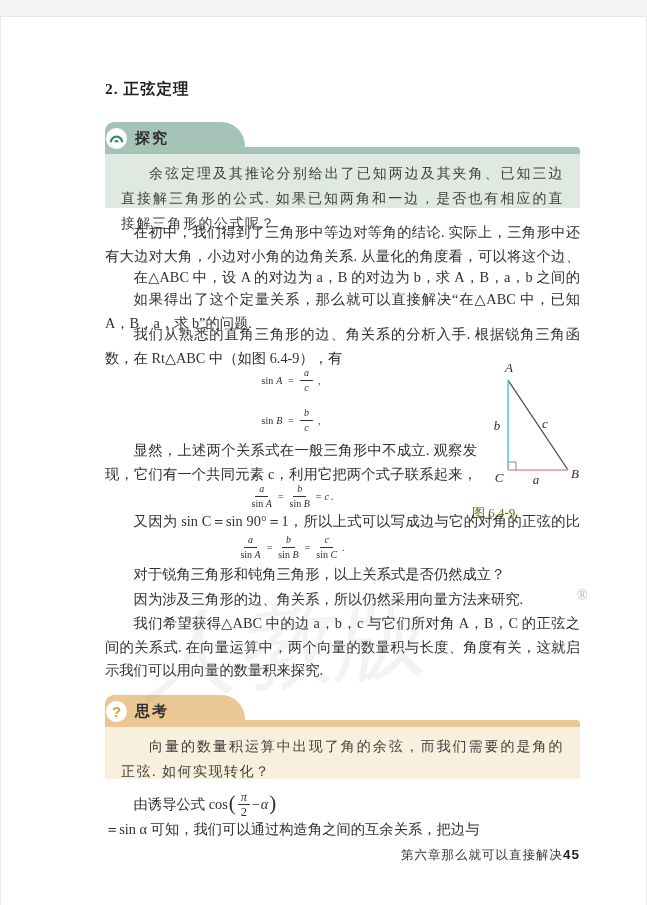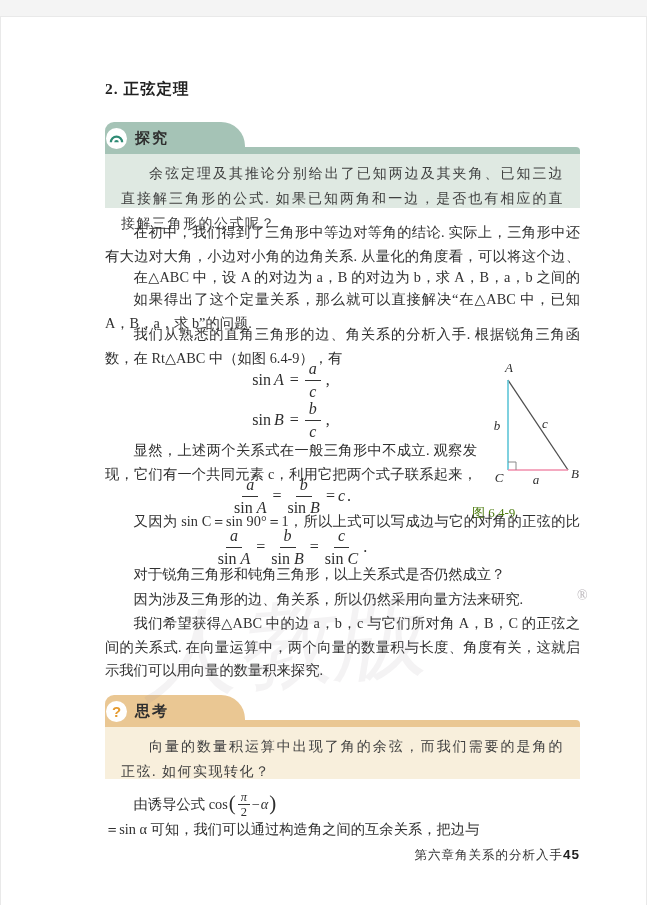--- a/index.html
+++ b/index.html
@@ -38,21 +38,21 @@
     font-size:14.3px;line-height:23.5px;text-indent:2em;
     text-align:justify;color:#303030;overflow:hidden;
   }
   .para.narrow{width:372px;}
   .h2l{height:48px;} .h1l{height:24px;} .h3l{height:72px;}
   .vit{font-style:italic;}
   
   .formula-row{
     position:absolute;left:105px;width:372px;height:38px;
     display:flex;align-items:center;justify-content:center;
-    font-size:16px;color:#2e2e2e;
+    font-size:10px;color:#2e2e2e;
   }
   .formula-row .sp{margin:0 3px;}
   .frac{display:inline-flex;flex-direction:column;align-items:center;line-height:1.2;margin:0 3px;}
   .frac .top{padding:0 4px 1px 4px;border-bottom:1px solid #333;}
   .frac .bot{padding-top:1px;}
   .punct{margin-left:2px;}
   
   .last-para{
     position:absolute;left:105px;top:774px;width:475px;height:44px;
     font-size:14.3px;color:#303030;display:flex;align-items:center;flex-wrap:wrap;
@@ -207,20 +207,20 @@
       <span class="top vit">π</span>
       <span class="bot">2</span>
     </span>
     <span class="vit">−α</span>
     <span class="bigparen">)</span>
     <span>＝sin α 可知，我们可以通过构造角之间的互余关系，把边与</span>
   </div>
 
   <div class="footer">
     <span>第六章</span>
-    <span>角关系的分析入手</span>
+    <span>那么就可以直接解决</span>
     <span class="pagenum">45</span>
   </div>
 
   <div class="watermark">人教版</div>
   <div class="regmark">®</div>
 
 </div>
 
 </body></html>

